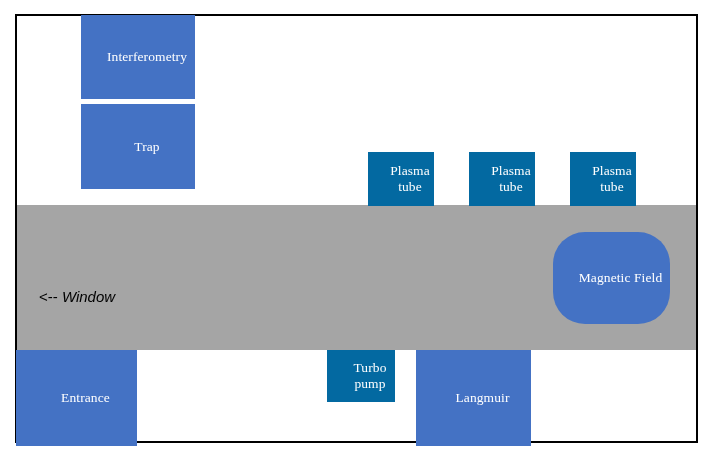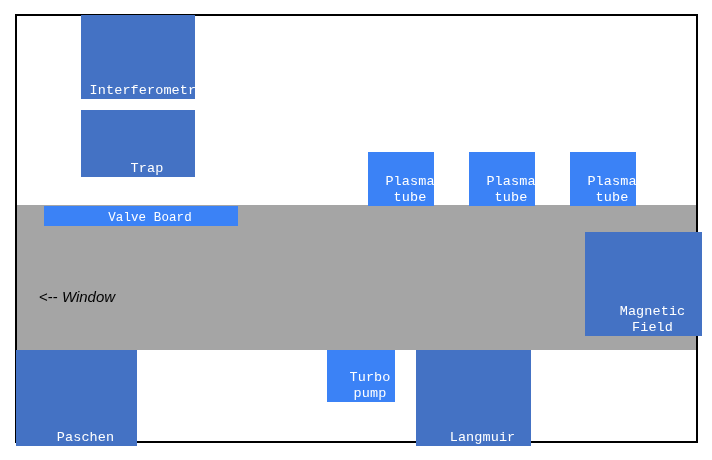--- a/index.html
+++ b/index.html
@@ -35,55 +35,55 @@
     left: 0px;
     top: 189px;
     width: 679px;
     height: 145px;
     background: #A5A5A5;
   }
   .box {
     position: absolute;
     box-sizing: border-box;
     display: flex;
-    align-items: flex-end;
+    align-items: center;
     justify-content: center;
     text-align: center;
     color: #ffffff;
     font-size: 13.5px;
     line-height: 1.18;
     letter-spacing: 0.1px;
-    font-family: Liberation Mono, monospace;
+    font-family: Liberation Serif, serif;
     padding-left: 18px;
   }
   .box-blue { background: #4472C4; }
-  .box-yellow { background: #3b82f6; }
+  .box-yellow { background: #0369a1; }
   .box-label {
     display: block;
     padding: 0 3px;
     white-space: pre-line;
   }
   .annot {
     position: absolute;
     font-family: "Liberation Sans", sans-serif;
     font-size: 15px;
     color: #000000;
     white-space: nowrap;
   }
   .annot .ital { font-style: italic; }
   .annot .arrow { font-style: normal; }
 
   
   #box-interferometry { left: 64px;  top: -1px;  width: 114px; height: 84px; }
-  #box-trap           { left: 64px;  top: 94px; width: 114px; height: 67px; }
+  #box-trap           { left: 64px;  top: 88px; width: 114px; height: 85px; }
   #box-valve-board    { left: 27px;  top: 190px; width: 194px; height: 20px; font-size: 12.5px; }
   #box-plasma-1       { left: 351px; top: 136px; width: 66px;  height: 54px; }
   #box-plasma-2       { left: 452px; top: 136px; width: 66px;  height: 54px; }
   #box-plasma-3       { left: 553px; top: 136px; width: 66px;  height: 54px; }
-  #box-magnetic-field { left: 568px; top: 216px; width: 117px; height: 104px; }
+  #box-magnetic-field { left: 536px; top: 216px; width: 117px; height: 92px; border-radius: 32px; }
   #box-paschen        { left: -1px;  top: 334px; width: 121px; height: 96px; }
   #box-resonance      { left: 171px; top: 334px; width: 125px; height: 96px; }
   #box-turbo-pump     { left: 310px; top: 334px; width: 68px;  height: 52px; }
   #box-langmuir       { left: 399px; top: 334px; width: 115px; height: 96px; }
 
   #annot-entrance { left: 570px; top: 67px; }
   #annot-window   { left: 22px;  top: 272px; }
 </style>
 </head>
 <body>
@@ -95,23 +95,20 @@
     <div id="gray-band"></div>
 
     <div class="box box-blue" id="box-interferometry">
       <span class="box-label">Interferometry</span>
     </div>
 
     <div class="box box-blue" id="box-trap">
       <span class="box-label">Trap</span>
     </div>
 
-    <div class="box box-yellow" id="box-valve-board">
-      <span class="box-label">Valve Board</span>
-    </div>
 
     <div class="box box-yellow" id="box-plasma-1">
       <span class="box-label">Plasma
 tube</span>
     </div>
 
     <div class="box box-yellow" id="box-plasma-2">
       <span class="box-label">Plasma
 tube</span>
     </div>
@@ -119,21 +116,21 @@
     <div class="box box-yellow" id="box-plasma-3">
       <span class="box-label">Plasma
 tube</span>
     </div>
 
     <div class="box box-blue" id="box-magnetic-field">
       <span class="box-label">Magnetic Field</span>
     </div>
 
     <div class="box box-blue" id="box-paschen">
-      <span class="box-label">Paschen</span>
+      <span class="box-label">Entrance</span>
     </div>
 
 
     <div class="box box-yellow" id="box-turbo-pump">
       <span class="box-label">Turbo
 pump</span>
     </div>
 
     <div class="box box-blue" id="box-langmuir">
       <span class="box-label">Langmuir</span>

